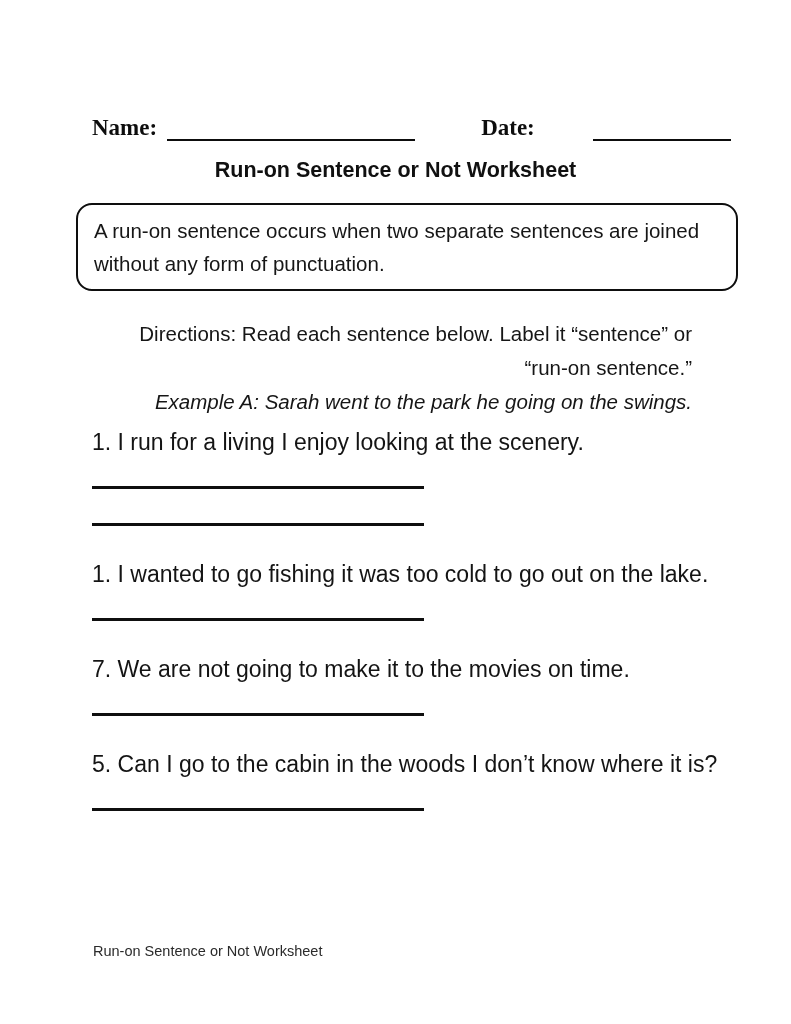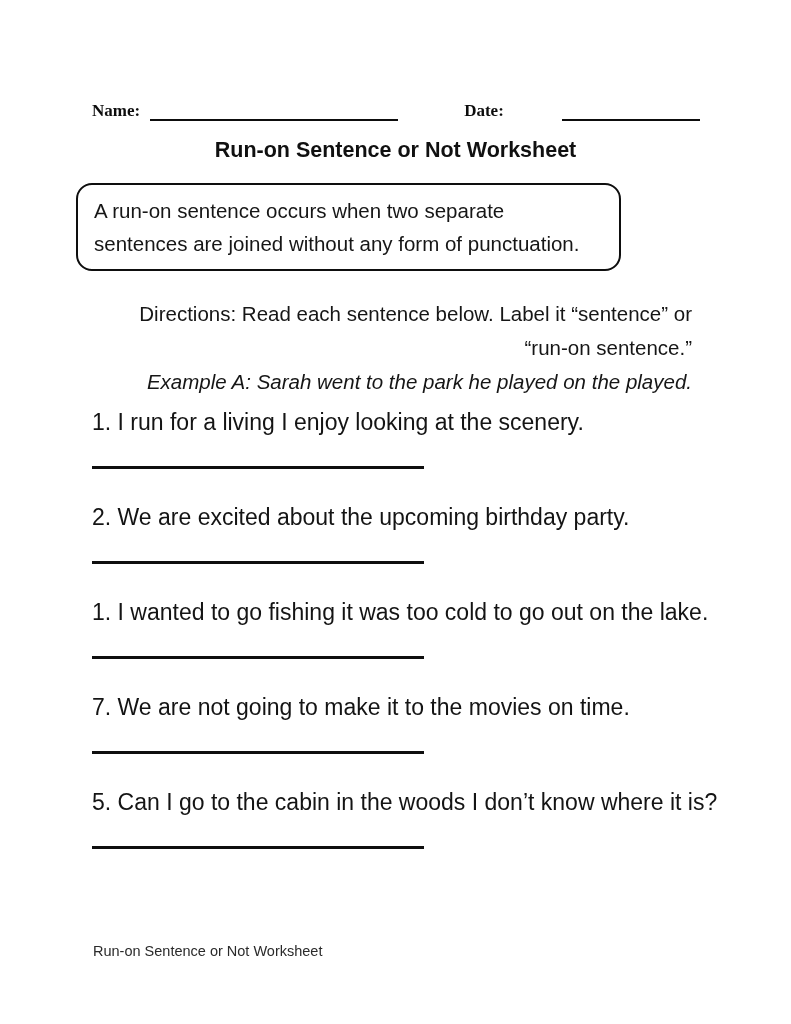--- a/index.html
+++ b/index.html
@@ -19,22 +19,23 @@
     padding: 95px 54px 0 92px;
     position: relative;
   }
 
   
   .header-row {
     display: flex;
     align-items: center;
     font-family: "Liberation Serif", serif;
     font-weight: bold;
-    font-size: 17px;
+    font-size: 23px;
     color: #0d0d0d;
+    margin-top: 20px;
   }
   .field-group { display: flex; align-items: flex-end; }
   .write-line { border-bottom: 2.5px solid #0d0d0d; height: 26px; }
   .name-line { width: 248px; margin-left: 10px; }
   .date-group { margin-left: 66px; gap: 48px; }
   .date-line { width: 138px; margin-left: 10px; }
 
   
   .title {
     margin-top: 17px;
@@ -43,21 +44,21 @@
     font-weight: bold;
     color: #101010;
     
     margin-left: -92px;
     margin-right: -54px;
   }
 
   
   .def-box {
     margin: 20px 0 0 -16px;
-    width: 545px;
+    width: 662px;
     border: 2.5px solid #0e0e0e;
     border-radius: 16px;
     padding: 9px 16px;
     font-size: 20.5px;
     line-height: 33px;
     color: #161616;
   }
 
   
   .intro {
@@ -112,30 +113,29 @@
   </div>
 
   <div class="title">Run-on Sentence or Not Worksheet</div>
 
   <div class="def-box">
     <span>A run-on sentence occurs when two separate sentences are joined without any form of punctuation.</span>
   </div>
 
   <div class="intro">
     <div>Directions: Read each sentence below. Label it “sentence” or “run-on sentence.”</div>
-    <div class="italic-line">Example A: Sarah went to the park he played on the played.</div>
+    <div class="italic-line">Example A: Sarah went to the park he going on the swings.</div>
   </div>
 
   <div class="questions">
     <div class="q-item">
       <div class="q-text">1. I run for a living I enjoy looking at the scenery.</div>
       <div class="answer-line"></div>
     </div>
     <div class="q-item">
-      <div class="q-text">2. We are excited about the upcoming birthday party.</div>
       <div class="answer-line"></div>
     </div>
     <div class="q-item">
       <div class="q-text">1. I wanted to go fishing it was too cold to go out on the lake.</div>
       <div class="answer-line"></div>
     </div>
     <div class="q-item">
       <div class="q-text">7. We are not going to make it to the movies on time.</div>
       <div class="answer-line"></div>
     </div>

